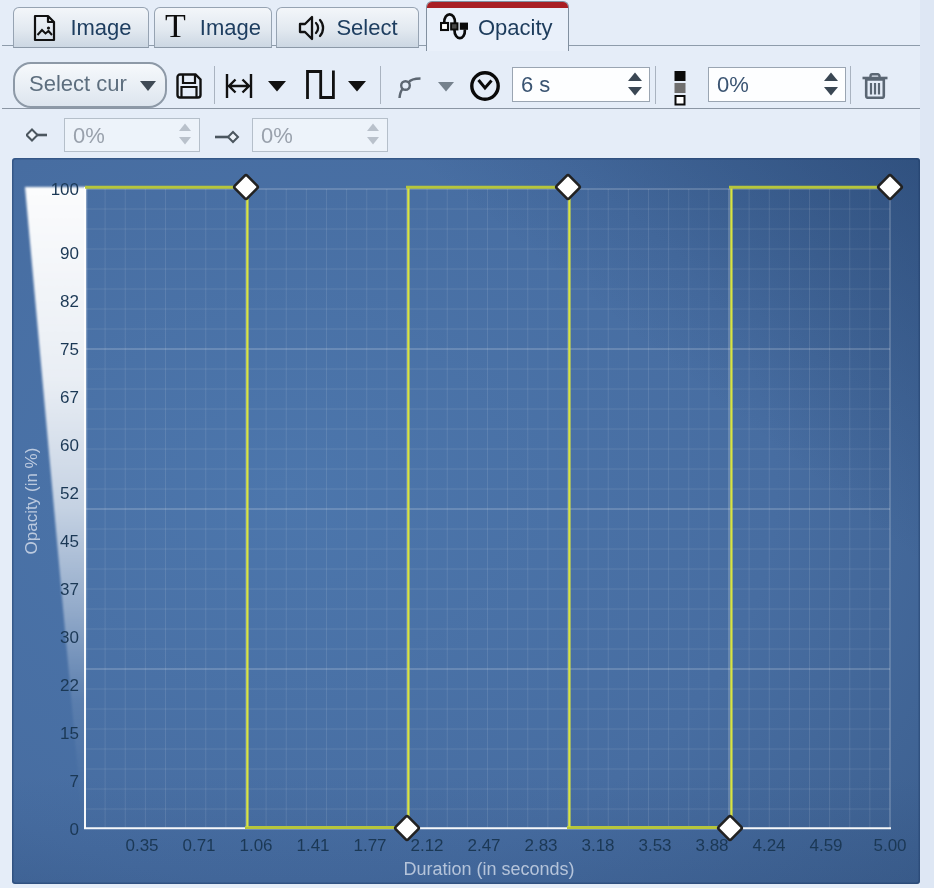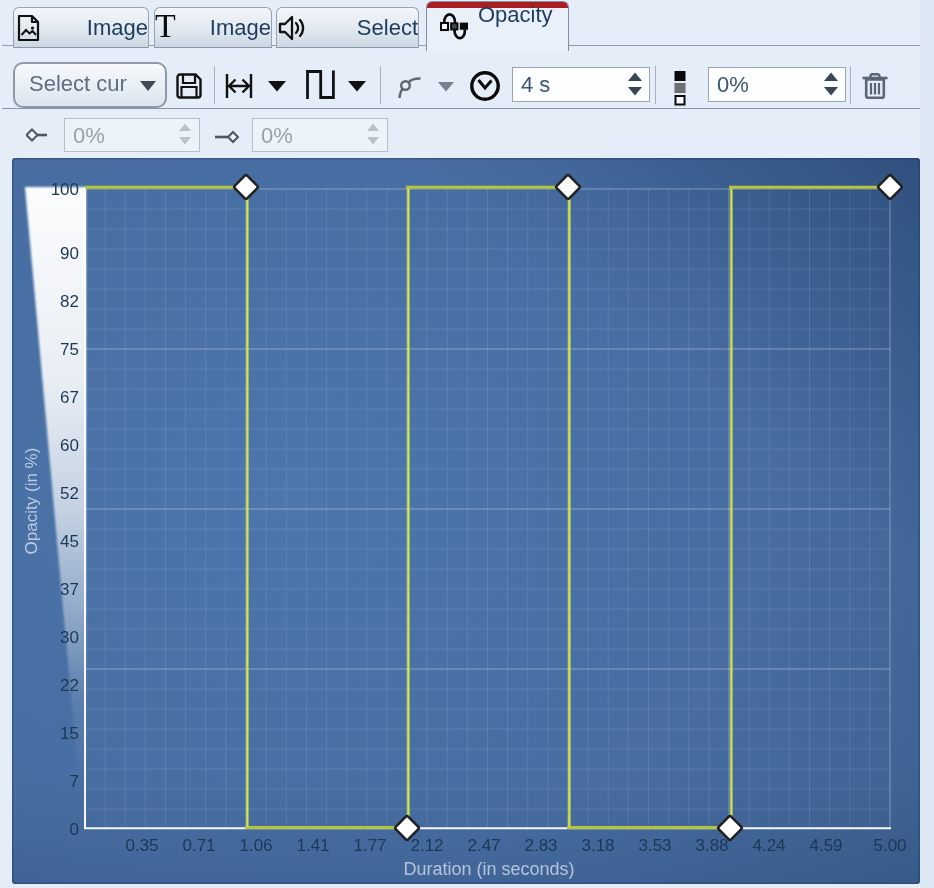--- a/index.html
+++ b/index.html
@@ -1,18 +1,18 @@
 <!DOCTYPE html>
 <html><head>
 <meta charset="utf-8">
 <style>
   html,body{margin:0;padding:0}
   body{width:934px;height:888px;background:#e5edf8;font-family:"Liberation Sans",sans-serif;overflow:hidden;position:relative}
   .abs{position:absolute}
-  .tab{position:absolute;top:7px;height:39px;border:1px solid #96a3b2;border-bottom:1px solid #8c99a8;border-radius:6px 6px 0 0;background:linear-gradient(#f3f6fa,#e2e9f0 55%,#ccd7e3);display:flex;align-items:center;justify-content:space-between;color:#1e3e60;font-size:22px}
+  .tab{position:absolute;top:7px;height:39px;border:1px solid #96a3b2;border-bottom:1px solid #8c99a8;border-radius:6px 6px 0 0;background:linear-gradient(#f3f6fa,#e2e9f0 55%,#ccd7e3);display:flex;align-items:center;justify-content:center;color:#1e3e60;font-size:22px}
   .sep{position:absolute;top:66px;height:38px;width:1px;background:#a9b3c0}
   .spin{position:absolute;top:67px;height:33px;background:#fdfeff;border:1px solid #9aa5b2;color:#3a5472;font-size:22px}
   .spin2{position:absolute;top:118px;height:32px;background:#edf3fa;border:1px solid #b5bfca;color:#99a1ac;font-size:22px}
   .spintxt{position:absolute;left:8px;top:4px}
   svg text{font-family:"Liberation Sans",sans-serif}
 </style>
 </head>
 <body>
 
 <div class="abs" style="left:920px;top:0;width:14px;height:888px;background:#dee7f4"></div>
@@ -45,26 +45,26 @@
 
 <div class="abs" style="left:426px;top:1px;width:141px;height:49px;border:1px solid #8290a0;border-bottom:none;border-radius:6px 6px 0 0;background:#e9f0fa;display:flex;align-items:center;justify-content:center;color:#1d3c5c;font-size:22px;overflow:hidden">
   <div class="abs" style="left:0;top:0;width:141px;height:6px;background:#a91e23"></div>
   <svg class="abs" width="30" height="32" viewBox="0 0 30 32" style="left:13px;top:8px">
     <path d="M4.2 13 C3.8 1.5 15.4 1.5 15 13" fill="none" stroke="#0a0a0a" stroke-width="2.7"></path>
     <path d="M14.4 19.5 C14.4 31 25.4 31 24.9 19.5" fill="none" stroke="#0a0a0a" stroke-width="2.7"></path>
     <rect x="1" y="13" width="7" height="7" fill="#fff" stroke="#0a0a0a" stroke-width="2.1"></rect>
     <rect x="11.1" y="13.3" width="6.4" height="6.2" fill="#484848" stroke="#0a0a0a" stroke-width="1.9"></rect>
     <rect x="19.8" y="12.6" width="8.2" height="7.2" fill="#0a0a0a"></rect>
   </svg>
-  <span class="abs" style="left:51px;top:0">Opacity</span>
+  <span class="abs" style="left:51px;top:13px">Opacity</span>
 </div>
 
 <div class="abs" style="left:2px;top:108px;width:918px;height:1px;background:#8b96a4"></div>
 
-<div class="abs" style="left:13px;top:62px;width:150px;height:42px;border:2px solid #8d99a7;border-radius:10px;background:linear-gradient(#f6f9fc,#e7edf4 60%,#dde5ee);color:#5d6e7e;font-size:22px">
+<div class="abs" style="left:13px;top:62px;width:150px;height:42px;border:2px solid #8d99a7;border-radius:18px;background:linear-gradient(#f6f9fc,#e7edf4 60%,#dde5ee);color:#5d6e7e;font-size:22px">
   <span class="abs" style="left:14px;top:7px">Select cur</span>
   <svg class="abs" width="20" height="12" viewBox="0 0 20 12" style="left:123px;top:16px">
       <path d="M2 1 L18 1 L10 11 z" fill="#3f4a55"></path>
     </svg>
 </div>
 
 <svg class="abs" width="28" height="28" viewBox="0 0 28 28" style="left:175px;top:72px">
   <path d="M2.5 5 a2.5 2.5 0 0 1 2.5 -2.5 h15.5 l5 5 v15.5 a2.5 2.5 0 0 1 -2.5 2.5 h-18 a2.5 2.5 0 0 1 -2.5 -2.5 z" fill="none" stroke="#111" stroke-width="2.4"></path>
   <path d="M8 3 v8 h12 v-8" fill="none" stroke="#111" stroke-width="2.2"></path>
   <path d="M6.5 25 v-10 h15 v10" fill="none" stroke="#111" stroke-width="2.2"></path>
@@ -99,21 +99,21 @@
 <svg class="abs" width="18" height="11" viewBox="0 0 18 11" style="left:437px;top:81px">
     <path d="M1 1 L17 1 L9 10.5 z" fill="#75818d"></path>
   </svg>
 
 <svg class="abs" width="32" height="32" viewBox="0 0 32 32" style="left:469px;top:70px">
   <circle cx="16" cy="16" r="13.2" fill="none" stroke="#0a0a0a" stroke-width="3.4"></circle>
   <path d="M9.5 10 L16 18 L22.5 10.5" fill="none" stroke="#0a0a0a" stroke-width="3"></path>
 </svg>
 
 <div class="spin" style="left:512px;width:136px">
-  <span class="spintxt">4 s</span>
+  <span class="spintxt">6 s</span>
   <svg class="abs" width="16" height="24" viewBox="0 0 16 24" style="left:114px;top:4px">
     <path d="M1 9 L8 0.5 L15 9 z" fill="#3a4754"></path>
     <path d="M1 15 L8 23.5 L15 15 z" fill="#3a4754"></path>
   </svg>
 </div>
 
 <div class="sep" style="left:655px"></div>
 
 <svg class="abs" width="14" height="36" viewBox="0 0 14 36" style="left:673px;top:70px">
   <rect x="1.5" y="1" width="11" height="10" fill="#0a0a0a"></rect>

